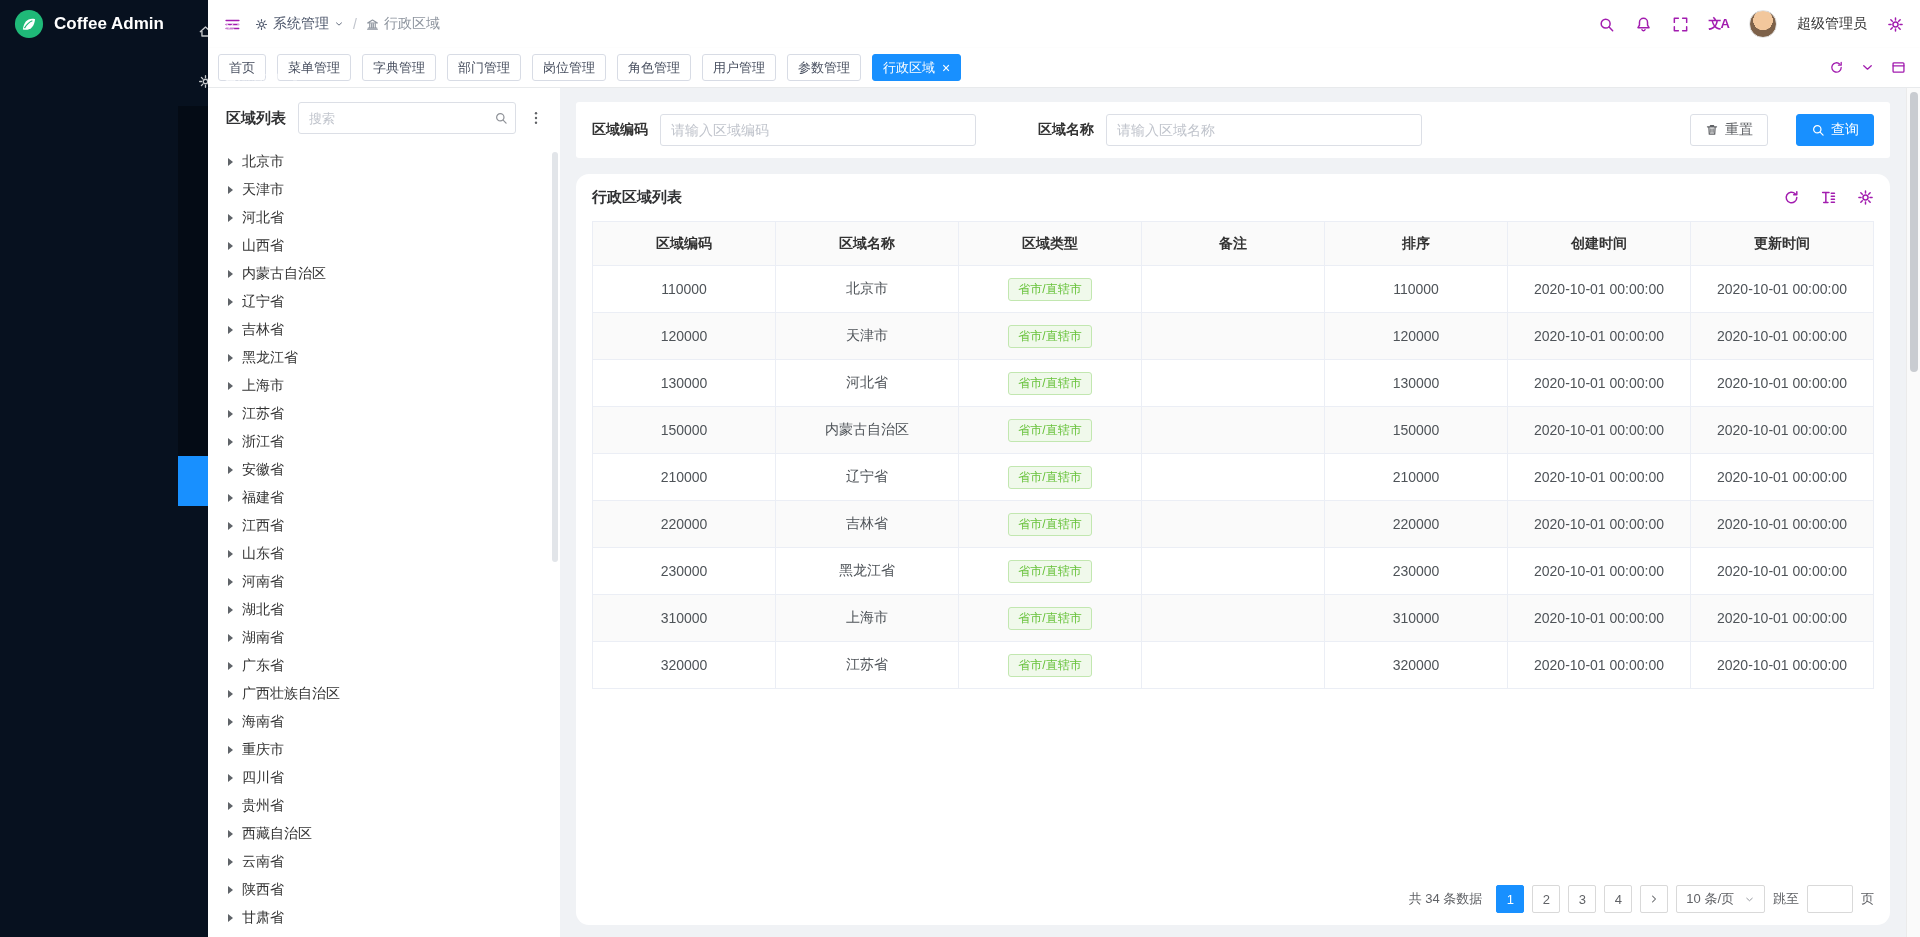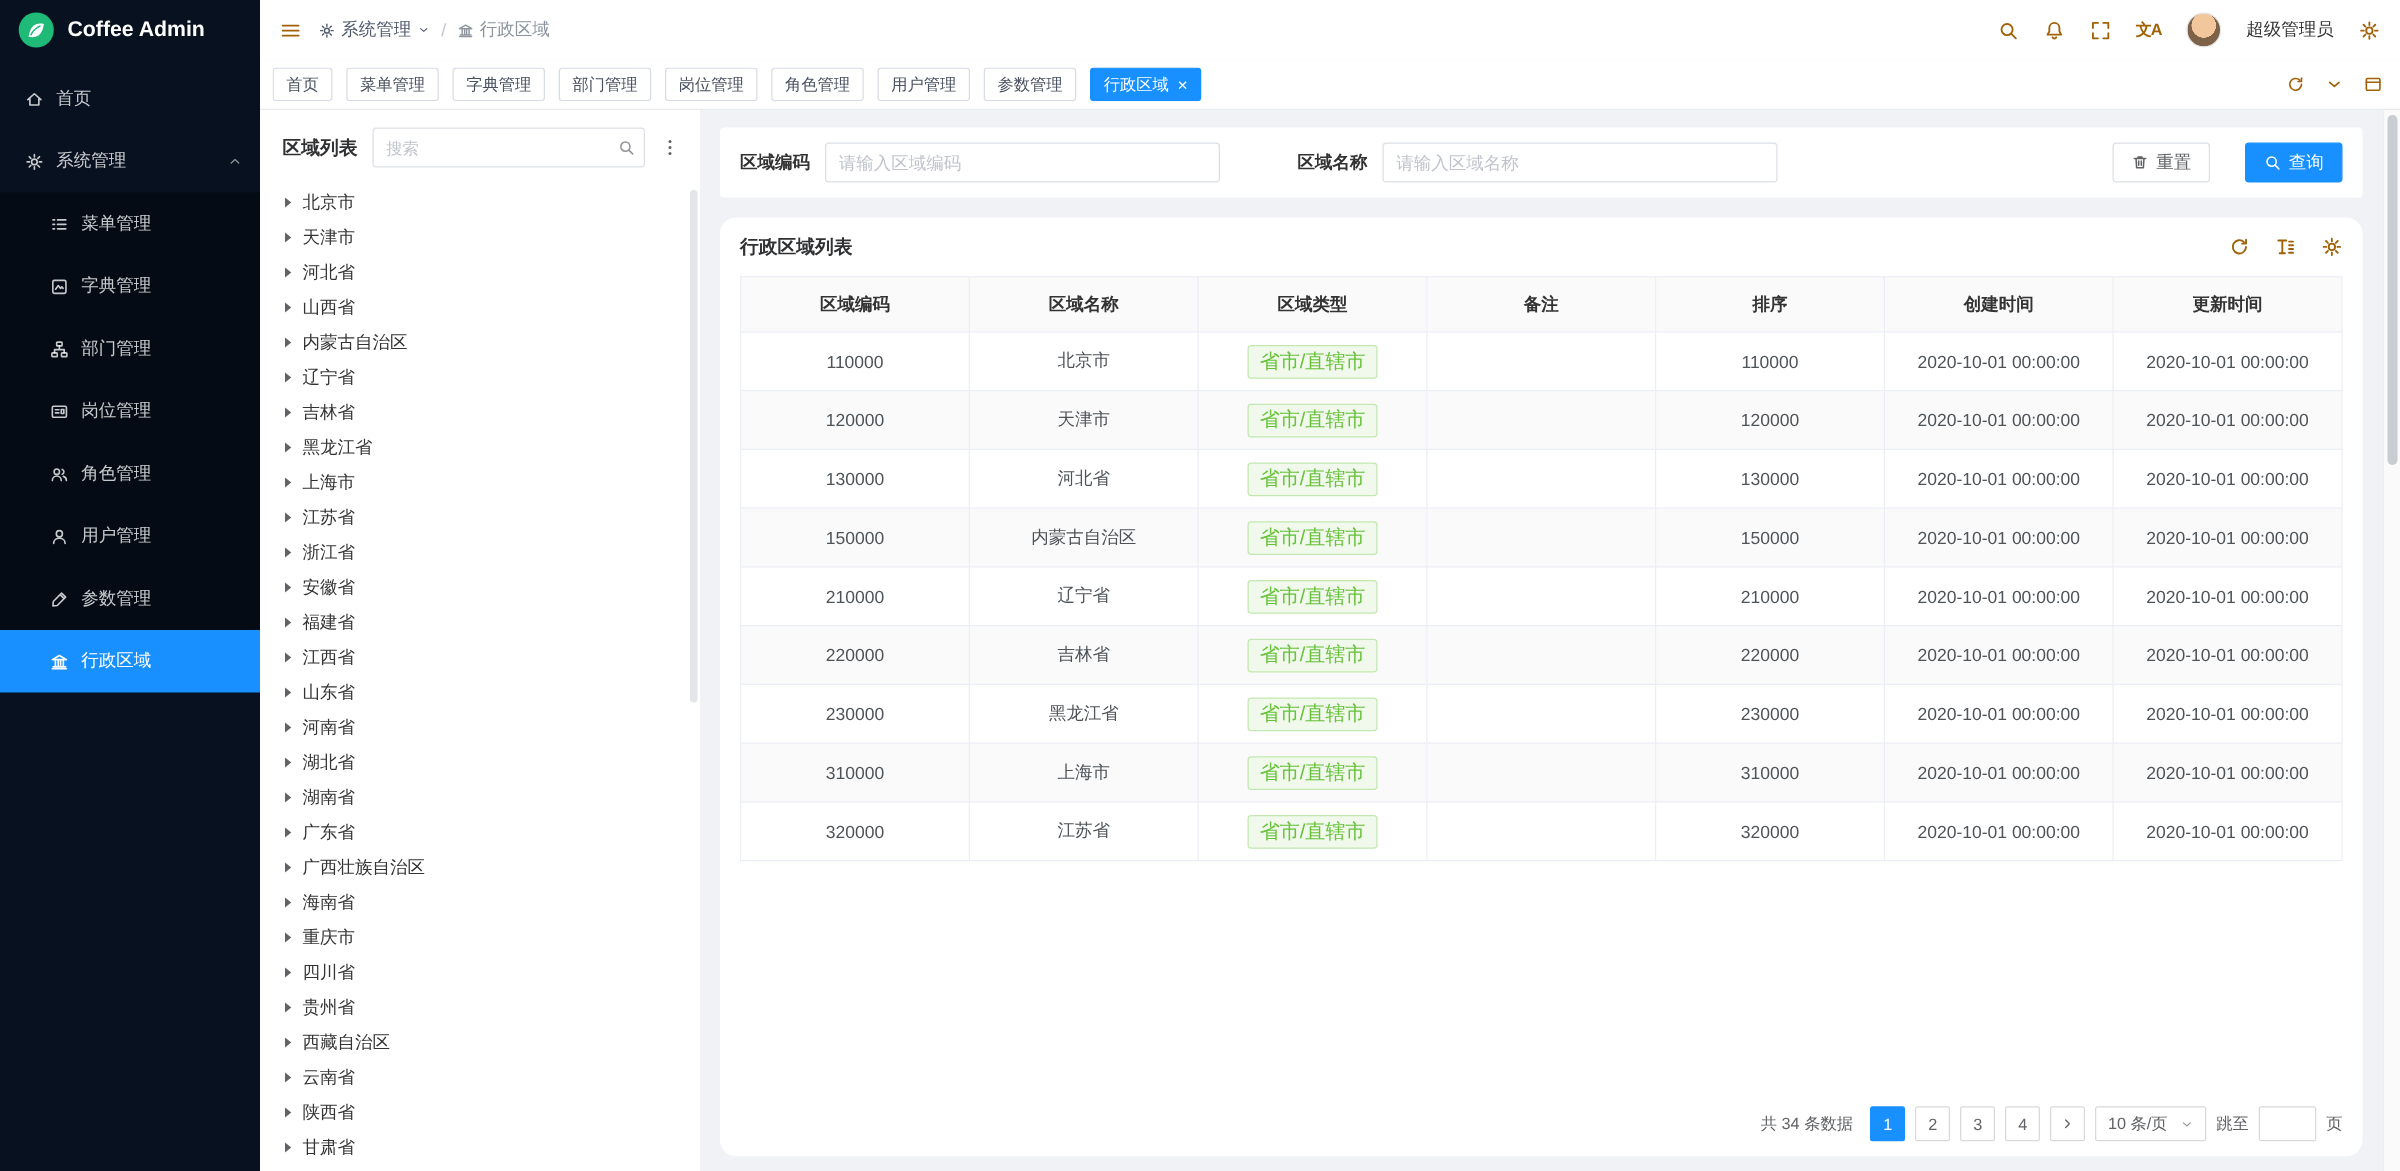--- a/index.html
+++ b/index.html
@@ -2,36 +2,36 @@
 <html style="--accent: #1890ff; --success: #67c23a; --sidebar: #07111f;"><head>
 <meta charset="utf-8">
 <style>
   *{margin:0;padding:0;box-sizing:border-box}
   :root{--accent:#1890ff;--success:#67c23a;--sidebar:#07111f;--submenu:#040b15}
   html,body{width:1920px;height:937px;overflow:hidden}
   body{font-family:"Liberation Sans","DejaVu Sans",sans-serif;font-size:14px;color:#333;display:flex;background:#f0f2f5}
   .sv{width:16px;height:16px;display:block;fill:none;stroke:currentColor;stroke-width:1.4;stroke-linecap:round;stroke-linejoin:round}
 
   
-  .sidebar{width:208px;height:100%;background:var(--sidebar);flex-shrink:0;display:flex;flex-direction:column}
+  .sidebar{width:208px;height:100%;background:var(--sidebar);flex-shrink:0;display:flex;flex-direction:row}
   .logo{height:48px;display:flex;align-items:center;gap:10px;padding:0 14px;cursor:pointer}
   .logo-icon svg{width:30px;height:30px;display:block}
   .logo-text{color:#fff;font-weight:bold;font-size:17px;white-space:nowrap}
   .menu{flex:1;padding-top:6px}
   .menu-item{height:50px;display:flex;align-items:center;gap:10px;padding:0 16px 0 20px;color:rgba(255,255,255,.78);cursor:pointer;position:relative;font-size:14px;white-space:nowrap}
   .menu-item .sv{width:15px;height:15px;flex-shrink:0}
   .menu-item .chev{position:absolute;right:14px;width:12px;height:12px;opacity:.7}
   .submenu{background:var(--submenu)}
   .submenu .menu-item{padding-left:40px}
   .menu-item.active{background:var(--accent);color:#fff}
 
   
   .right-col{flex:1;display:flex;flex-direction:column;min-width:0}
   .topbar{height:48px;background:#fff;display:flex;align-items:center;padding:0 16px;gap:14px;flex-shrink:0}
-  .icon-btn{color:#a16207;display:inline-flex;align-items:center;justify-content:center;cursor:pointer}
+  .icon-btn{color:#a21caf;display:inline-flex;align-items:center;justify-content:center;cursor:pointer}
   .topbar .sv{width:17px;height:17px}
   .breadcrumb{display:flex;align-items:center;gap:9px;font-size:14px}
   .crumb{display:flex;align-items:center;gap:5px;cursor:pointer;color:#515a6e}
   .crumb .sv{width:13px;height:13px}
   .crumb .tiny{width:10px;height:10px}
   .crumb-sep{color:#c0c4cc}
   .crumb.current{color:#8d949e;cursor:default}
   .topbar-right{margin-left:auto;display:flex;align-items:center;gap:20px}
   .translate{font-size:13px;font-weight:bold;letter-spacing:-1px}
   .user-box{display:flex;align-items:center;gap:20px;cursor:pointer}
@@ -79,21 +79,21 @@
   .table-card{flex:1;margin-top:16px;background:#fff;border-radius:13px;padding:14px 16px 12px;display:flex;flex-direction:column;min-height:0}
   .card-head{display:flex;align-items:center;margin-bottom:14px}
   .card-title{font-size:15px;font-weight:bold;color:#303133}
   .card-tools{margin-left:auto;display:flex;gap:20px;color:#5f6368}
   .card-tools .sv{width:17px;height:17px;cursor:pointer}
   table{width:100%;border-collapse:collapse;table-layout:fixed}
   th,td{border:1px solid #ebeef5;text-align:center;font-size:14px;overflow:hidden;white-space:nowrap}
   th{background:#fafafa;height:44px;font-weight:600;color:#333}
   td{height:47px;color:#4e5358}
   tbody tr:nth-child(even){background:#fafafa}
-  .badge{display:inline-block;padding:2px 9px;font-size:16px;color:var(--success);background:#f0f9eb;border:1px solid #c2e7b0;border-radius:3px}
+  .badge{display:inline-block;padding:2px 9px;font-size:12px;color:var(--success);background:#f0f9eb;border:1px solid #c2e7b0;border-radius:3px}
 
   .pagination{margin-top:auto;display:flex;align-items:center;justify-content:flex-end;gap:8px;padding-top:14px;color:#606266;font-size:13px;flex-shrink:0}
   .total{margin-right:6px}
   .pages{display:flex;gap:8px}
   .page-btn{min-width:28px;height:28px;display:inline-flex;align-items:center;justify-content:center;border:1px solid #d9d9d9;background:#fff;border-radius:2px;color:#606266;font-size:13px;cursor:pointer;font-family:inherit}
   .page-btn.active{background:var(--accent);border-color:var(--accent);color:#fff}
   .page-btn .sv{width:12px;height:12px}
   .page-size{height:28px;display:inline-flex;align-items:center;gap:10px;border:1px solid #d9d9d9;border-radius:2px;padding:0 9px;cursor:pointer;background:#fff}
   .page-size .sv{width:11px;height:11px;color:#909399}
   .jump-input{width:46px;height:28px;border:1px solid #d9d9d9;border-radius:2px;outline:none;padding:0 6px;font-size:13px}

